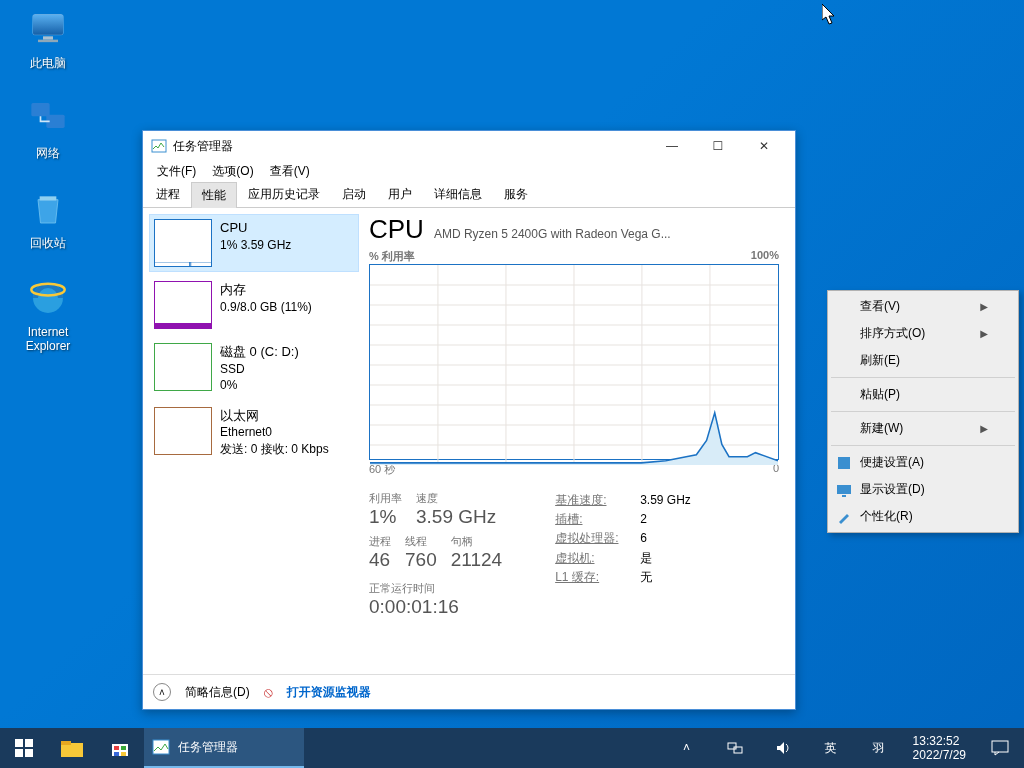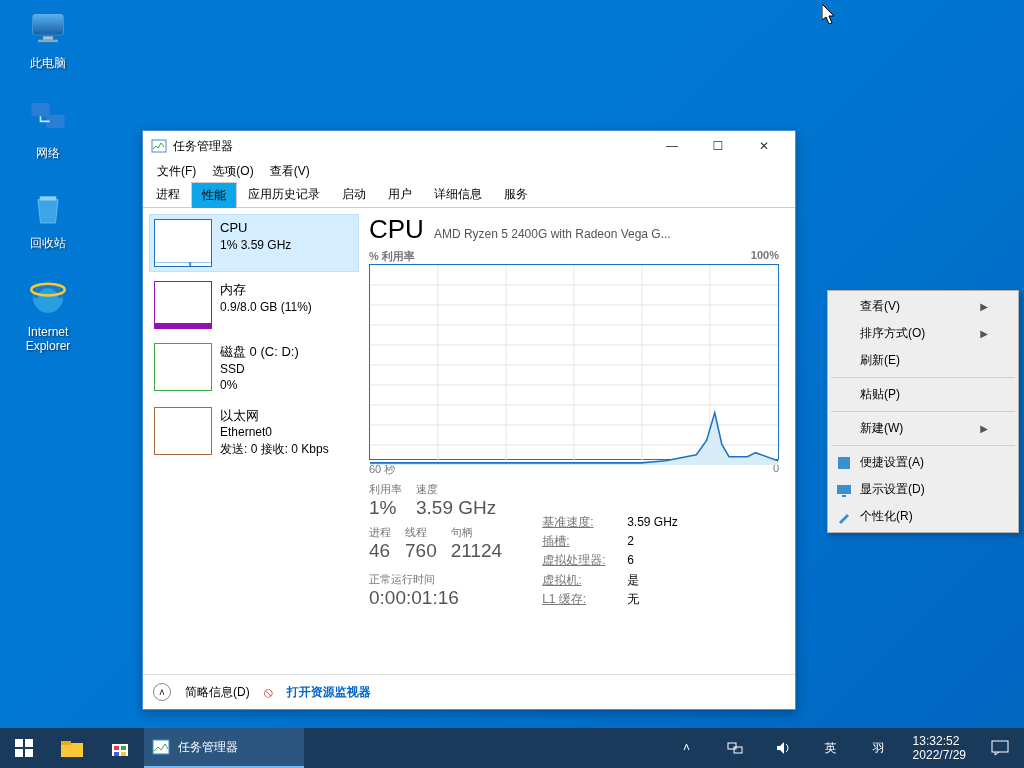--- a/index.html
+++ b/index.html
@@ -15,21 +15,21 @@
 .tm-titlebar { height: 30px; display: flex; align-items: center; padding: 0 8px; background: #fff; }
 .tm-title-icon { width: 16px; height: 16px; margin-right: 6px; }
 .tm-title { font-size: 12px; flex: 1; }
 .tm-ctrl { width: 46px; height: 30px; display: flex; align-items: center; justify-content: center; font-size: 12px; color: #333; }
 
 .tm-menubar { height: 20px; display: flex; padding: 0 6px; font-size: 12px; }
 .tm-menubar span { padding: 2px 8px; }
 
 .tm-tabs { display: flex; border-bottom: 1px solid #ccc; font-size: 12px; padding: 0 2px; }
 .tm-tab { padding: 4px 10px; border: 1px solid transparent; border-bottom: none; }
-.tm-tab.active { border-color: #ccc; background: #0ea5e9; position: relative; top: 1px; }
+.tm-tab.active { border-color: #ccc; background: #e5e5e5; position: relative; top: 1px; }
 
 .tm-content { flex: 1; display: flex; padding: 6px; overflow: hidden; }
 
 
 .perf-list { width: 210px; display: flex; flex-direction: column; gap: 4px; }
 .perf-item { display: flex; border: 1px solid transparent; padding: 4px; }
 .perf-item.selected { background: #d4edff; border-color: #bfe0ff; }
 .perf-mini { width: 58px; height: 48px; border: 1px solid; margin-right: 8px; position: relative; background: #fff; }
 .perf-mini.cpu-mini { border-color: #1b72c4; }
 .perf-mini.mem-mini { border-color: #9012b0; }
@@ -39,23 +39,23 @@
 .perf-info .name { font-size: 13px; }
 
 
 .main-area { flex: 1; padding: 0 10px; font-size: 12px; display: flex; flex-direction: column; }
 .main-head { display: flex; align-items: baseline; margin-bottom: 4px; }
 .main-title { font-size: 26px; font-weight: 300; margin-right: 10px; }
 .main-sub { font-size: 12px; color: #555; }
 .chart-labels-top { display: flex; justify-content: space-between; font-size: 11px; color: #777; font-weight: bold; }
 .chart-box { height: 196px; border: 1px solid #1b72c4; position: relative; background: #fff; margin-bottom: 2px; }
 .chart-grid { position: absolute; inset: 0; }
-.chart-labels-bot { display: flex; justify-content: space-between; font-size: 11px; color: #777; margin-bottom: 5px; }
-
-.stats { display: flex; gap: 40px; align-items: flex-end; }
+.chart-labels-bot { display: flex; justify-content: space-between; font-size: 11px; color: #777; margin-bottom: 14px; }
+
+.stats { display: flex; gap: 53px; }
 .stats-col .lbl { font-size: 11px; color: #777; }
 .stats-col .val { font-size: 19px; color: #555; margin-bottom: 6px; }
 .stats-rows { line-height: 1.6; }
 .stats-rows .row { display: flex; gap: 20px; }
 .stats-rows .k { color: #777; width: 65px; text-decoration: underline; }
 .uptime-lbl { font-size: 11px; color: #777; margin-top: 4px; }
 .uptime-val { font-size: 19px; color: #555; }
 
 
 .tm-bottom { border-top: 1px solid #ddd; padding: 8px 10px; display: flex; align-items: center; gap: 14px; font-size: 12px; }

